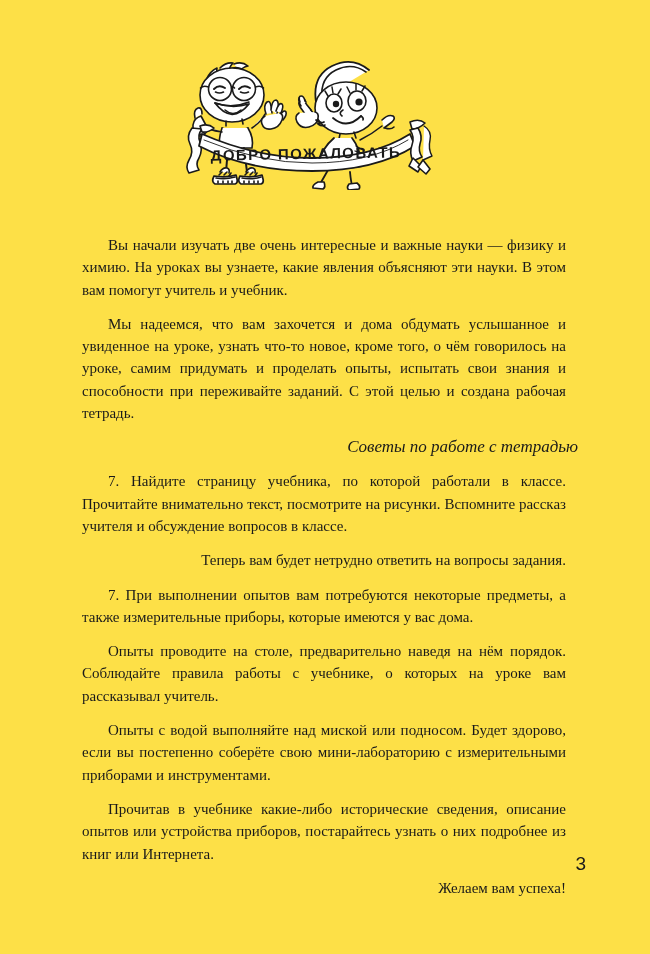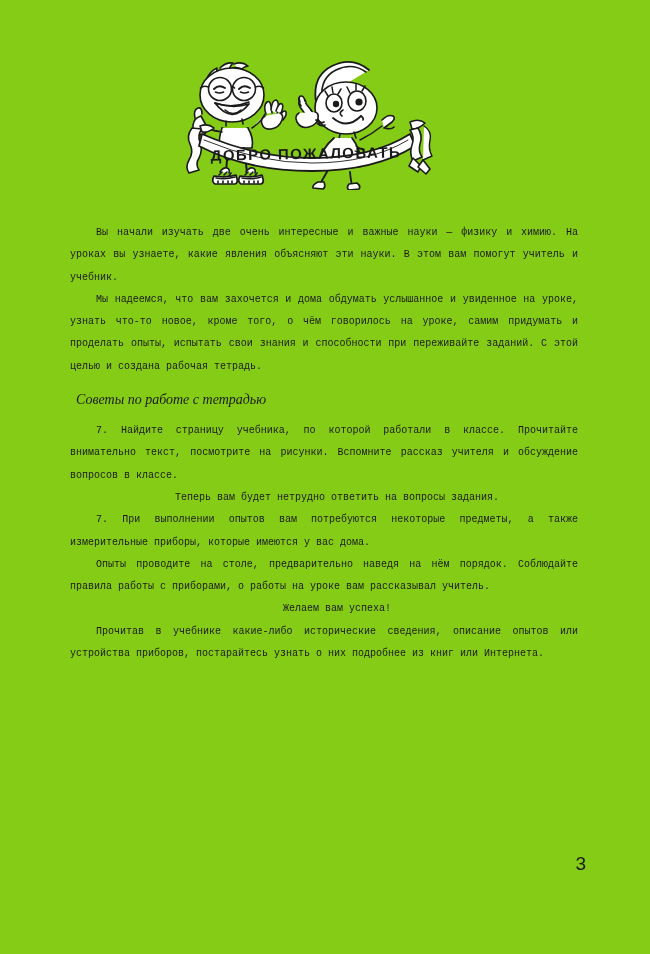--- a/index.html
+++ b/index.html
@@ -13,21 +13,21 @@
     font-family: "Liberation Serif", "DejaVu Serif", serif;
     color: #1a1a1a;
     position: relative;
     overflow: hidden;
   }
 
   .page {
     position: relative;
     width: 650px;
     height: 954px;
-    background: #84cc16;
+    background: #fde047;
   }
 
   
   .illustration {
     position: absolute;
     left: 170px;
     top: 58px;
     width: 272px;
     height: 132px;
   }
@@ -50,41 +50,40 @@
     font-size: 15.2px;
     line-height: 22px;
     margin: 0 0 9px 0;
     padding-left: 6px;
     text-align: left;
     white-space: nowrap;
   }
 
   .subhead {
     font-style: italic;
-    font-size: 14px;
+    font-size: 17px;
     line-height: 22px;
     margin: 11px 0 9px 0;
     padding-left: 6px;
-    text-align: left;
+    text-align: right;
     white-space: nowrap;
   }
 
   p.para {
-    font-size: 10px;
+    font-size: 15px;
     line-height: 22.3px;
-    margin: 0;
+    margin: 12px;
     text-align: justify;
     text-justify: inter-word;
     text-indent: 26px;
     hyphens: manual;
-    font-family: Liberation Mono, monospace;
   }
 
   p.para.last-short {
-    text-align: center;
+    text-align: right;
   }
 
   
   .page-number {
     position: absolute;
     right: 64px;
     top: 853px;
     font-size: 19px;
     line-height: 22px;
     font-family: "Liberation Sans", "DejaVu Sans", sans-serif;
@@ -233,20 +232,21 @@
 
 
     <p class="para">Вы начали изучать две очень интересные и важные науки — физику и химию. На уроках вы узнаете, какие явления объясня­ют эти науки. В этом вам помогут учитель и учебник.</p>
     <p class="para">Мы надеемся, что вам захочется и дома обдумать услышан­ное и увиденное на уроке, узнать что-то новое, кроме того, о чём говорилось на уроке, самим придумать и проделать опыты, ис­пытать свои знания и способности при переживайте заданий. С этой целью и создана рабочая тетрадь.</p>
 
     <div class="subhead">Советы по работе с тетрадью</div>
 
     <p class="para">7. Найдите страницу учебника, по которой работали в клас­се. Прочитайте внимательно текст, посмотрите на рисунки. Вспомните рассказ учителя и обсуждение вопросов в классе.</p>
     <p class="para last-short">Теперь вам будет нетрудно ответить на вопросы задания.</p>
     <p class="para">7. При выполнении опытов вам потребуются некоторые пред­меты, а также измерительные приборы, которые имеются у вас дома.</p>
-    <p class="para">Опыты проводите на столе, предварительно наведя на нём порядок. Соблюдайте правила работы с приборами, о работы на уроке вам рассказывал учитель.</p>
+    <p class="para">Опыты проводите на столе, предварительно наведя на нём порядок. Соблюдайте правила работы с учебнике, о которых на уроке вам рассказывал учитель.</p>
+    <p class="para">Опыты с водой выполняйте над миской или подносом. Будет здорово, если вы постепенно соберёте свою мини-лабораторию с измерительными приборами и инструментами.</p>
+    <p class="para">Прочитав в учебнике какие-либо исторические сведения, описание опытов или устройства приборов, постарайтесь узнать о них подробнее из книг или Интернета.</p>
     <p class="para last-short">Желаем вам успеха!</p>
-    <p class="para">Прочитав в учебнике какие-либо исторические сведения, описание опытов или устройства приборов, постарайтесь узнать о них подробнее из книг или Интернета.</p>
   </div>
 
   <div class="page-number">3</div>
 
 </div>
 
 </body></html>

